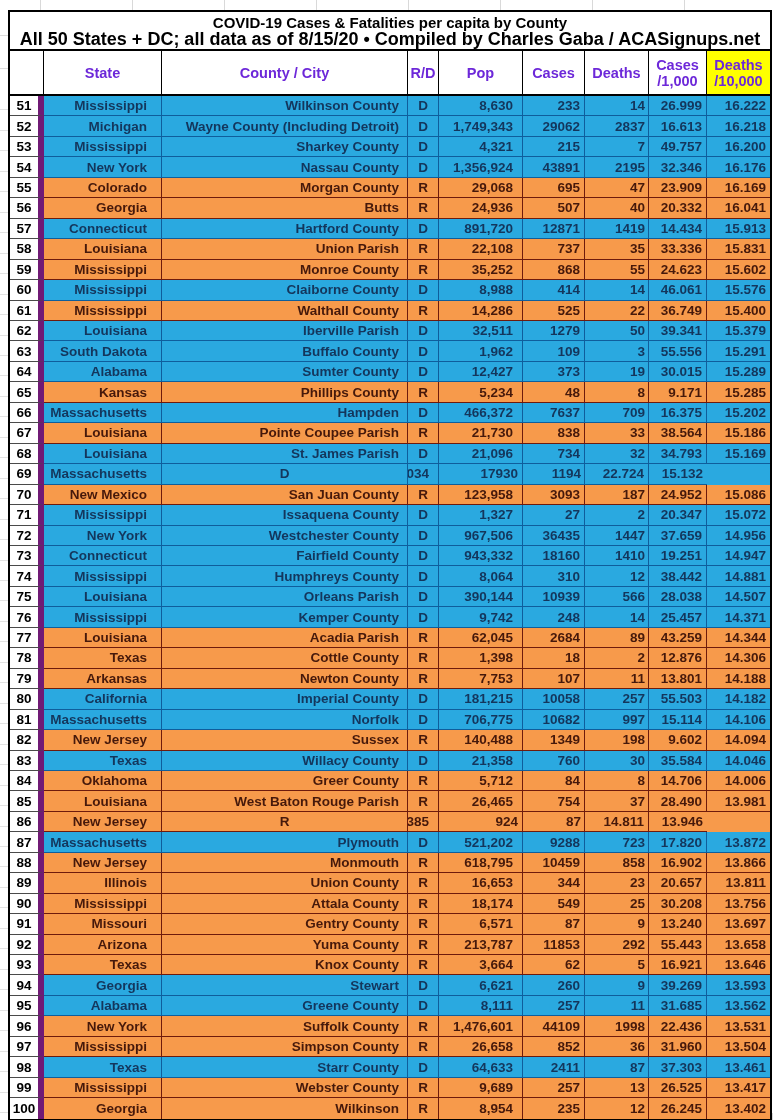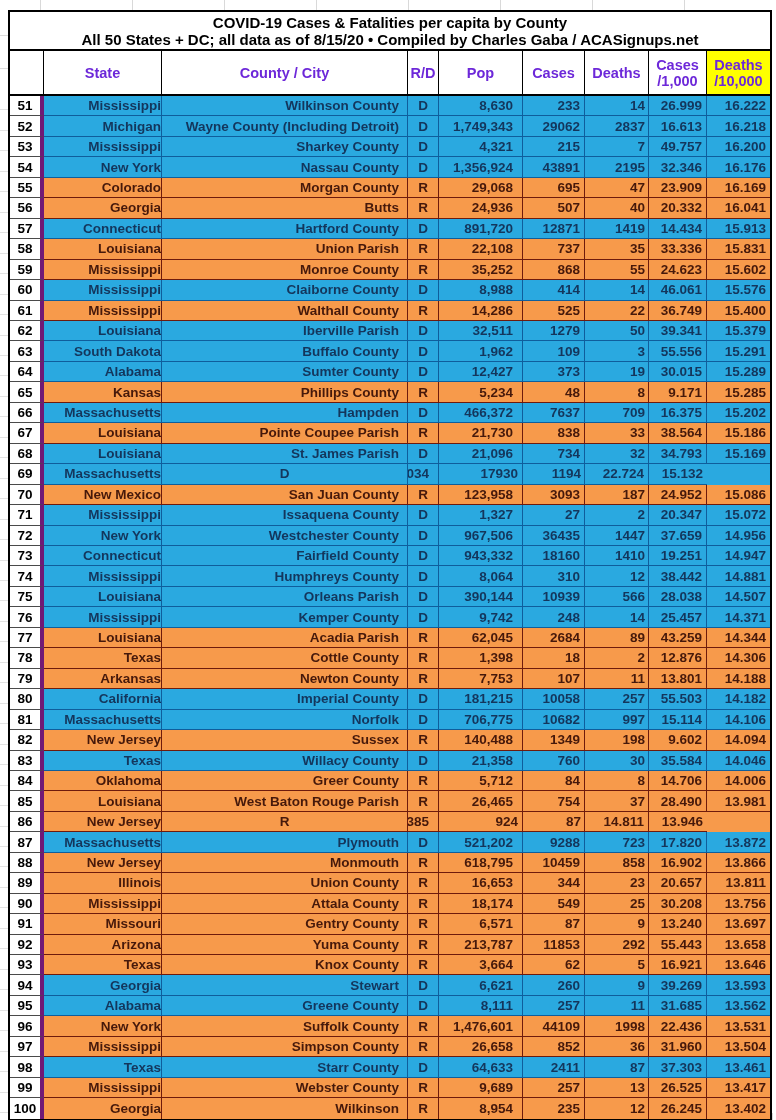--- a/index.html
+++ b/index.html
@@ -15,39 +15,39 @@
     --cols:34px 118px 246px 31px 84px 62px 64px 58px 63px;
   }
   .sheet{position:absolute;left:8px;top:10px;width:760px;border:2px solid #000;}
   
   .tick-v{position:absolute;width:1px;background:#d9d9d9;}
   .tick-h{position:absolute;height:1px;background:#dcdcdc;}
 
   .title-box{border-bottom:2px solid #000;height:37px;display:flex;flex-direction:column;
     justify-content:center;text-align:center;background:#fff;}
   .title-line1{font-size:15px;font-weight:bold;color:#000;line-height:17px;}
-  .title-line2{font-size:15px;font-weight:bold;color:#000;line-height:17px;}
+  .title-line2{font-size:18px;font-weight:bold;color:#000;line-height:17px;}
 
   .hdr{display:grid;grid-template-columns:var(--cols);height:43px;border-bottom:2px solid #000;background:#fff;}
   .hcell{box-sizing:border-box;border-right:1px solid #000;display:flex;flex-direction:column;
     align-items:center;justify-content:center;font-size:14.5px;font-weight:bold;color:#6d28d9;line-height:16px;}
   .hcell:last-child{border-right:none;}
   .hcell.yellow{background:var(--yellow);}
 
   .rows{display:block;}
   .row{display:grid;grid-template-columns:var(--cols);height:20.46px;}
   .row.p-d{--line:var(--blue-line);background:var(--blue);color:var(--blue-text);}
   .row.p-r{--line:var(--orange-line);background:var(--orange);color:var(--orange-text);}
   .c{box-sizing:border-box;border-right:1px solid var(--line);border-bottom:1px solid var(--line);
     display:flex;align-items:center;font-size:13.5px;font-weight:bold;overflow:hidden;white-space:nowrap;}
   .row:last-child .c{border-bottom:none;}
   .c:last-child{border-right:none;}
-  .c.rank{background:#fff;color:#000;justify-content:center;border-right:4px solid #701a75;border-bottom:1px solid #4a4a4a;}
+  .c.rank{background:#fff;color:#000;justify-content:center;border-right:6px solid #701a75;border-bottom:1px solid #4a4a4a;}
   .row:last-child .c.rank{border-bottom:none;}
-  .c.state{justify-content:flex-end;padding-right:0;}
+  .c.state{justify-content:flex-end;padding-right:14px;}
   .c.county{justify-content:flex-end;padding-right:8px;}
   .c.rd{justify-content:center;}
   .c.pop{justify-content:flex-end;padding-right:9px;}
   .c.cases{justify-content:flex-end;padding-right:4px;}
   .c.deaths{justify-content:flex-end;padding-right:3px;}
   .c.cr{justify-content:flex-end;padding-right:4px;}
   .c.dr{justify-content:flex-end;padding-right:4px;}
 </style>
 </head>
 <body>

